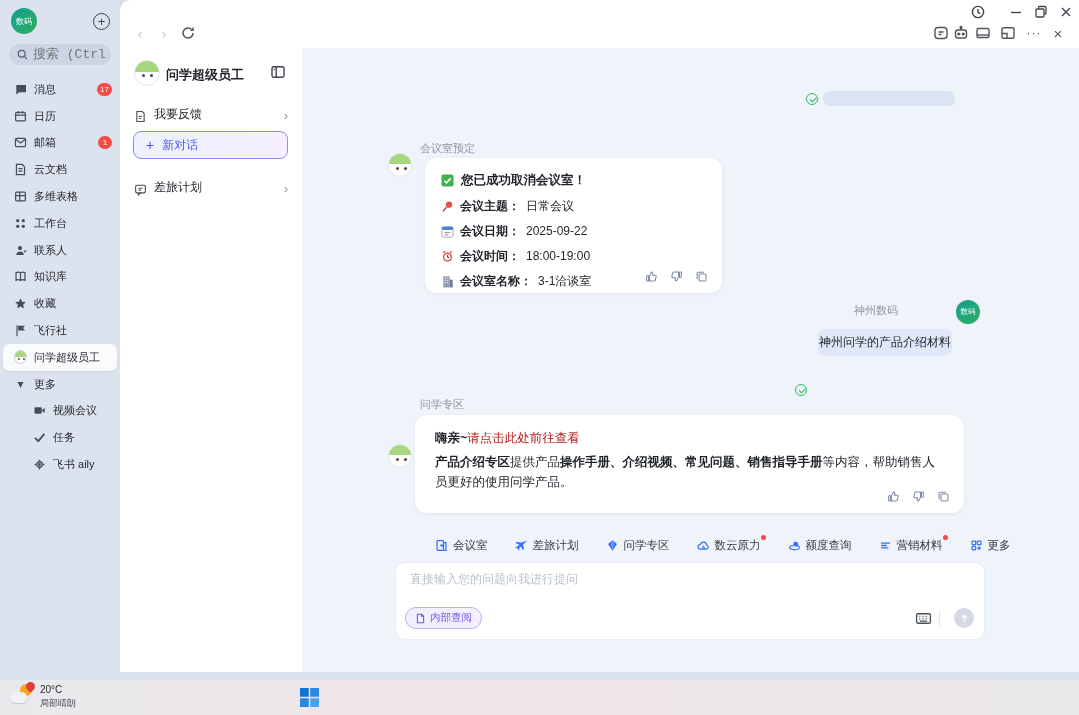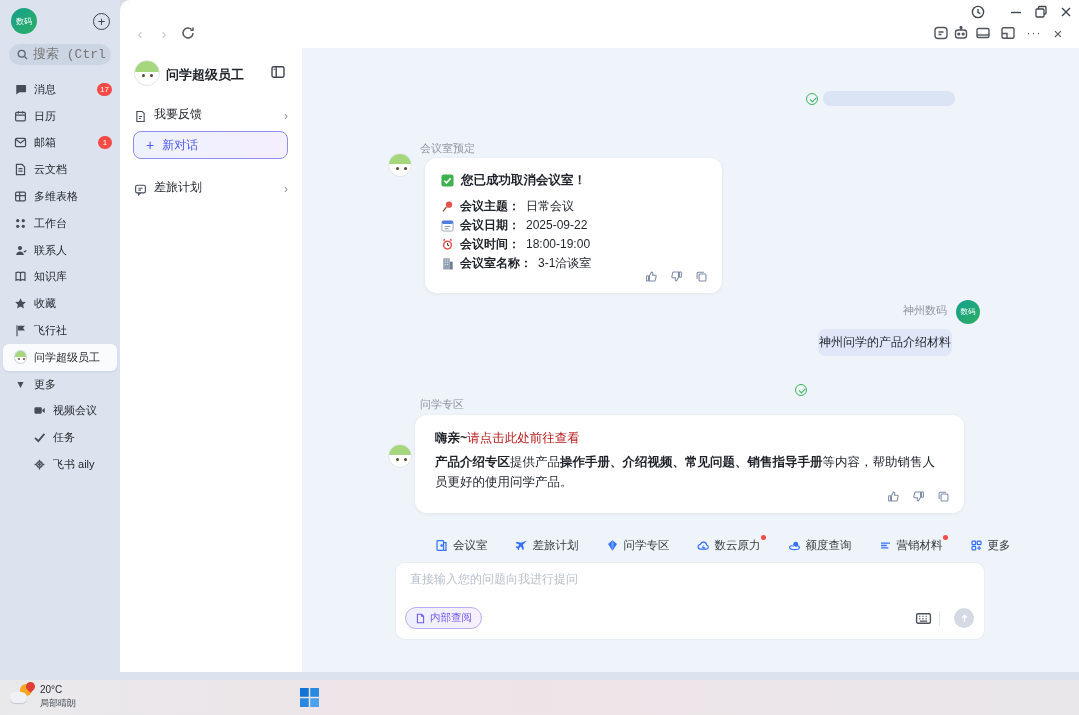--- a/index.html
+++ b/index.html
@@ -53,21 +53,21 @@
   
   #chat{left:182px;top:48px;width:777px;height:624px;background:#eff3fa;border-radius:0 0 0 0}
   .sender{font-size:11px;color:#8f959e}
   .card{background:#fff;border-radius:12px;box-shadow:0 1px 4px rgba(31,35,41,.06)}
   .ck{width:12px;height:12px;border:1.2px solid #35b65c;border-radius:50%;position:relative}
   .ck::after{content:"";position:absolute;left:2.5px;top:3px;width:5px;height:2.5px;border-left:1.2px solid #35b65c;
     border-bottom:1.2px solid #35b65c;transform:rotate(-45deg)}
   .skel{background:#dbe4f5;border-radius:7px}
   .fb-icons{position:absolute;right:14px;bottom:10px;display:flex;gap:12px;color:#7d8aa8}
   .fb-icons svg{width:13px;height:13px}
-  .fieldrow{display:flex;align-items:center;gap:6px;font-size:12px;height:16px;margin-top:3px}
+  .fieldrow{display:flex;align-items:center;gap:6px;font-size:12px;height:16px;margin-top:9px}
   .fieldrow b{font-weight:bold}
   .emoji{width:13px;height:13px;flex:0 0 13px}
   .ubbl{background:#dfe7f9;border-radius:7px;display:flex;align-items:center;justify-content:center;
     font-size:12px;color:#1f2329}
   .qa{display:flex;align-items:center;gap:5px;font-size:11.5px;color:#363b40;position:relative;white-space:nowrap}
   .qa svg{width:13px;height:13px}
   .reddot{position:absolute;top:-3px;right:-5px;width:5px;height:5px;border-radius:50%;background:#f54a45}
   #inputcard{left:93px;top:514px;width:590px;height:78px;background:#fff;border-radius:10px;border:1px solid #e8ecf3}
   #inputcard input{position:absolute;left:14px;top:9px;width:420px;border:0;outline:none;font-size:12px;
     color:#1f2329;font-family:inherit}
@@ -404,21 +404,21 @@
             </span>
           <span>
               <svg viewBox="0 0 16 16" fill="none" stroke="#7d8aa8" stroke-width="1.3">
                 <rect x="5" y="5" width="8.5" height="8.5" rx="1.3"></rect>
                 <path d="M11 2.8H4a1.4 1.4 0 0 0-1.4 1.4v7"></path>
               </svg>
             </span>
         </div>
       </div>
 
-      <div class="abs sender" style="left:580px;top:255px;width:86px;text-align:center">神州数码</div>
+      <div class="abs sender" style="left:552px;top:255px;width:86px;text-align:left">神州数码</div>
       <div class="abs rail-avatar" style="left:654px;top:252px;width:24px;height:24px;font-size:7.5px">数码</div>
       <div class="abs ubbl" style="left:516px;top:281px;width:134px;height:27px">神州问学的产品介绍材料</div>
       <div class="abs ck" style="left:493px;top:300px"></div>
 
       <div class="abs bot-avatar" style="left:86px;top:348px;width:24px;height:24px"></div>
       <div class="abs sender" style="left:118px;top:349px">问学专区</div>
       <div class="abs card" style="left:113px;top:367px;width:549px;height:98px;padding:14px 20px;font-size:12.5px;line-height:1.55">
         <div>
           <b>嗨亲~</b><a href="#" style="color:#b91c1c;font-weight:normal;text-decoration:none">请点击此处前往查看</a>
         </div>

